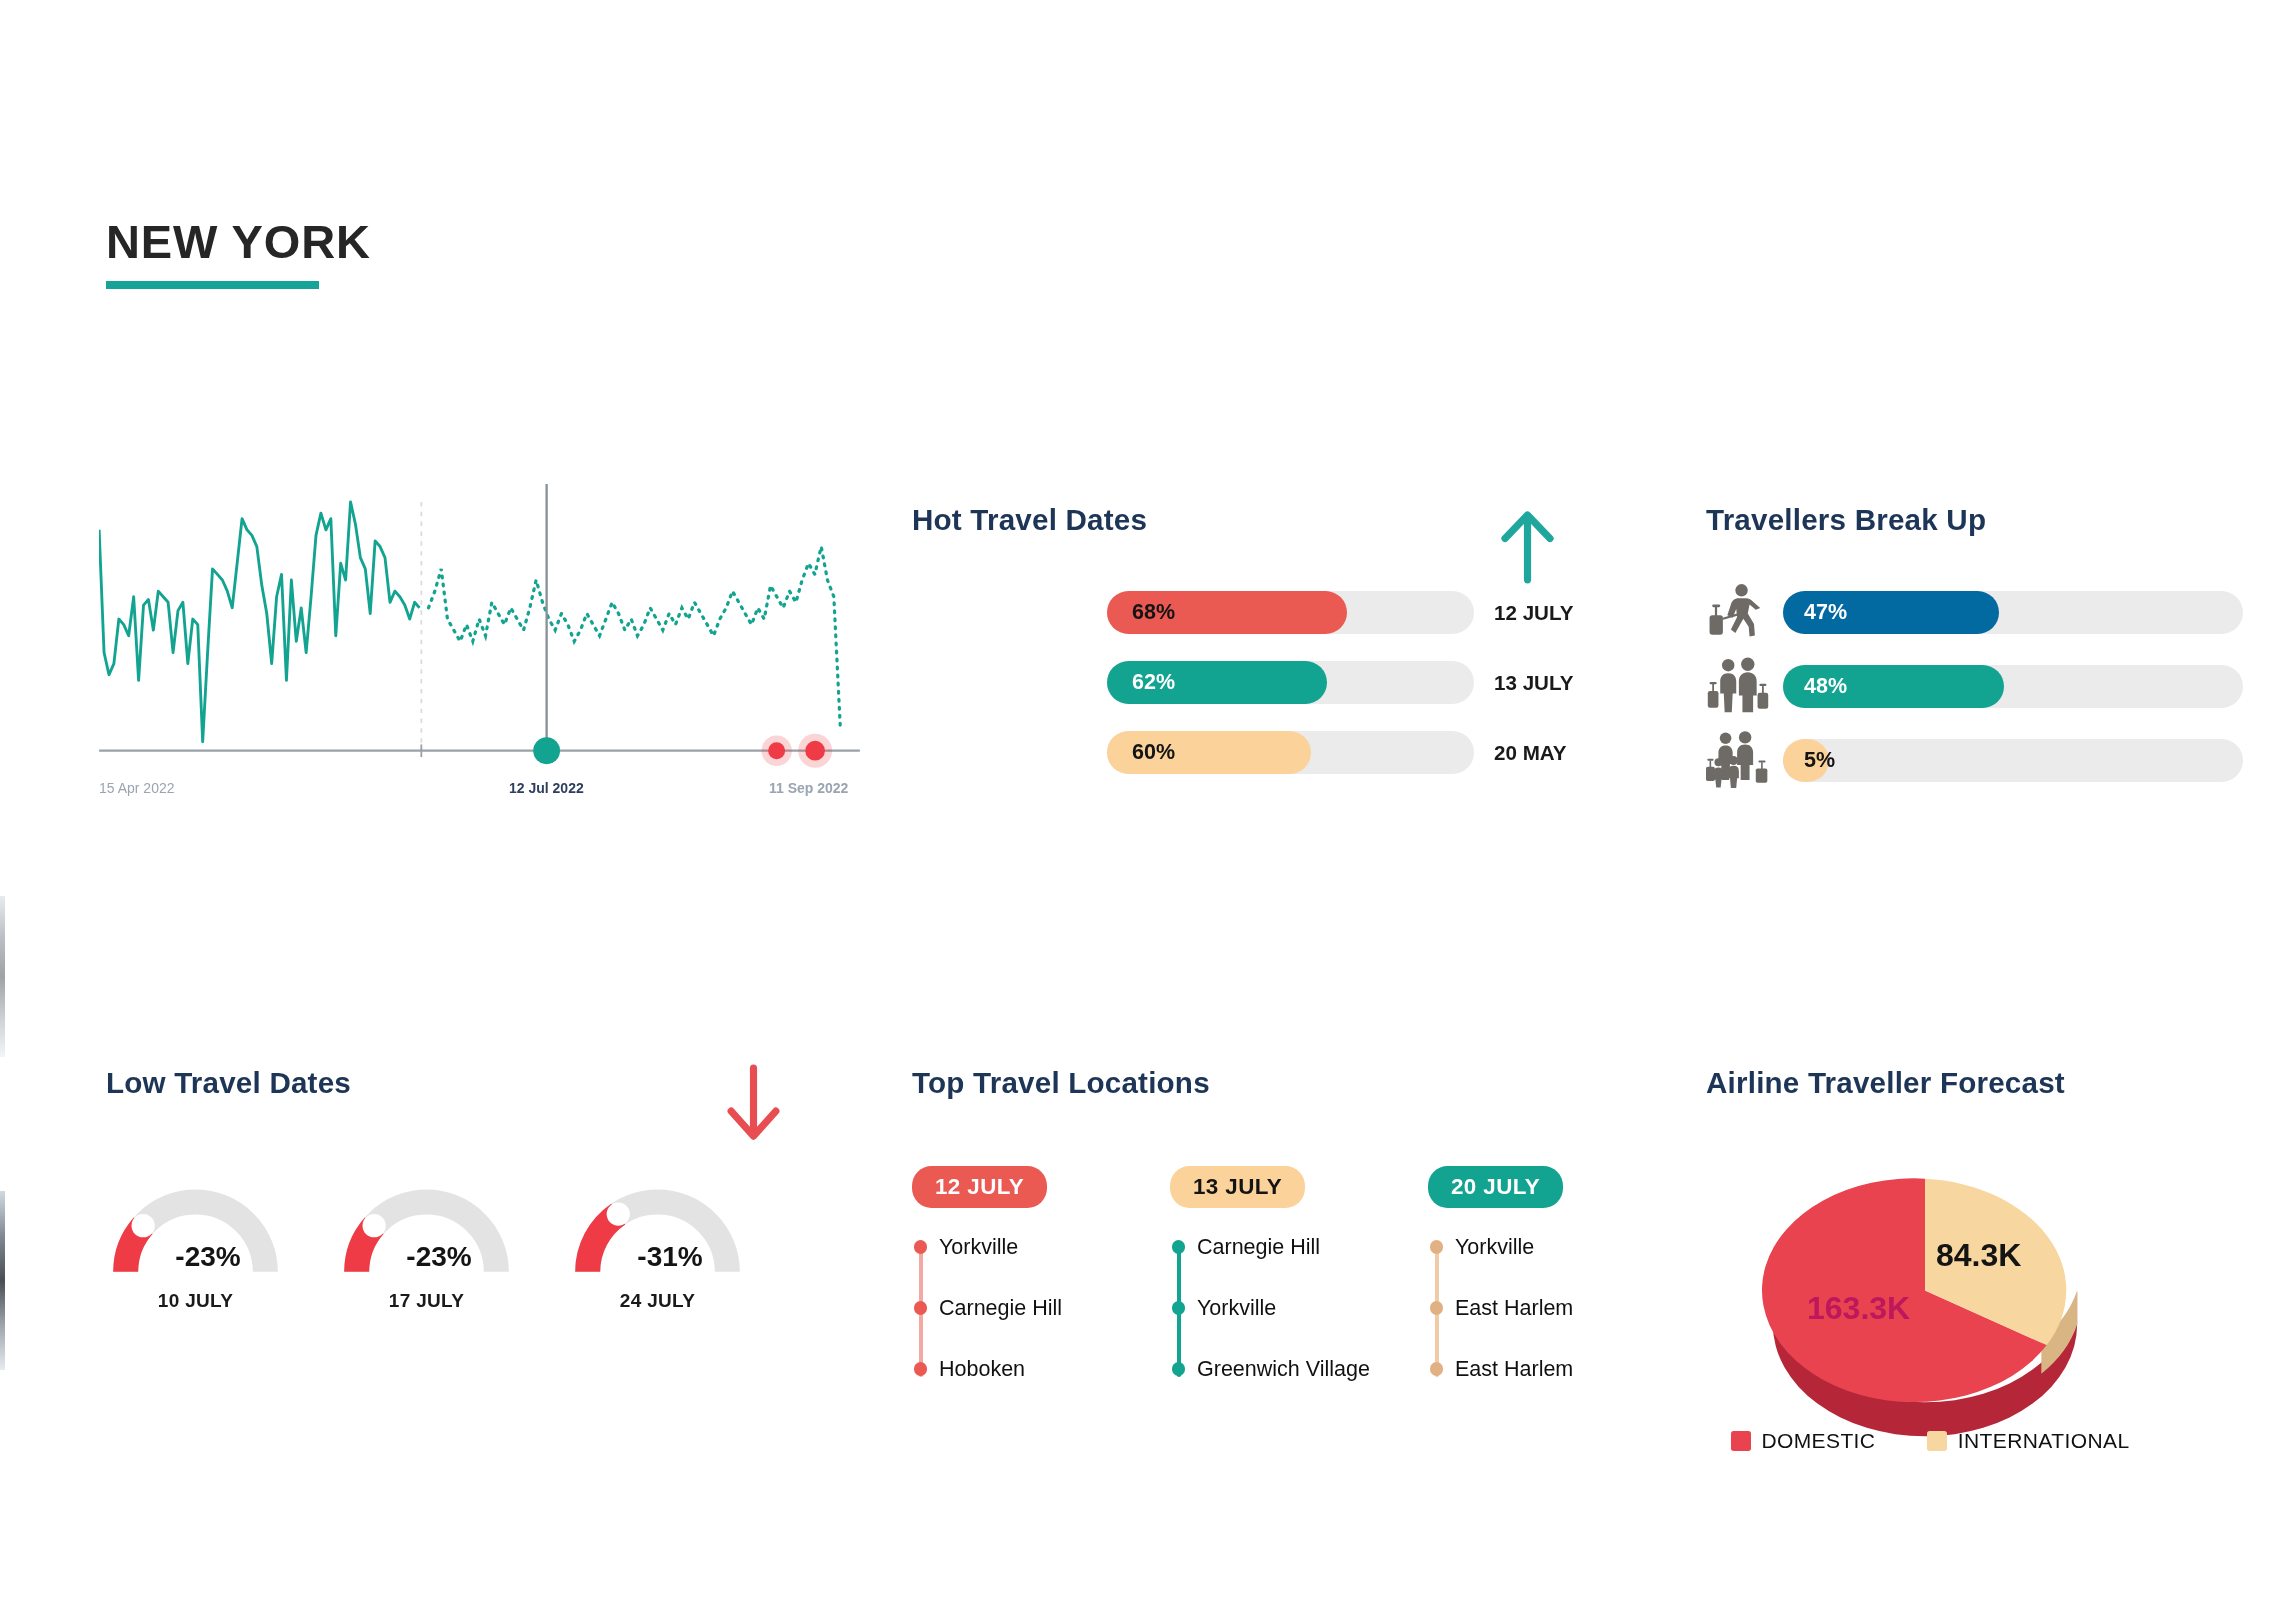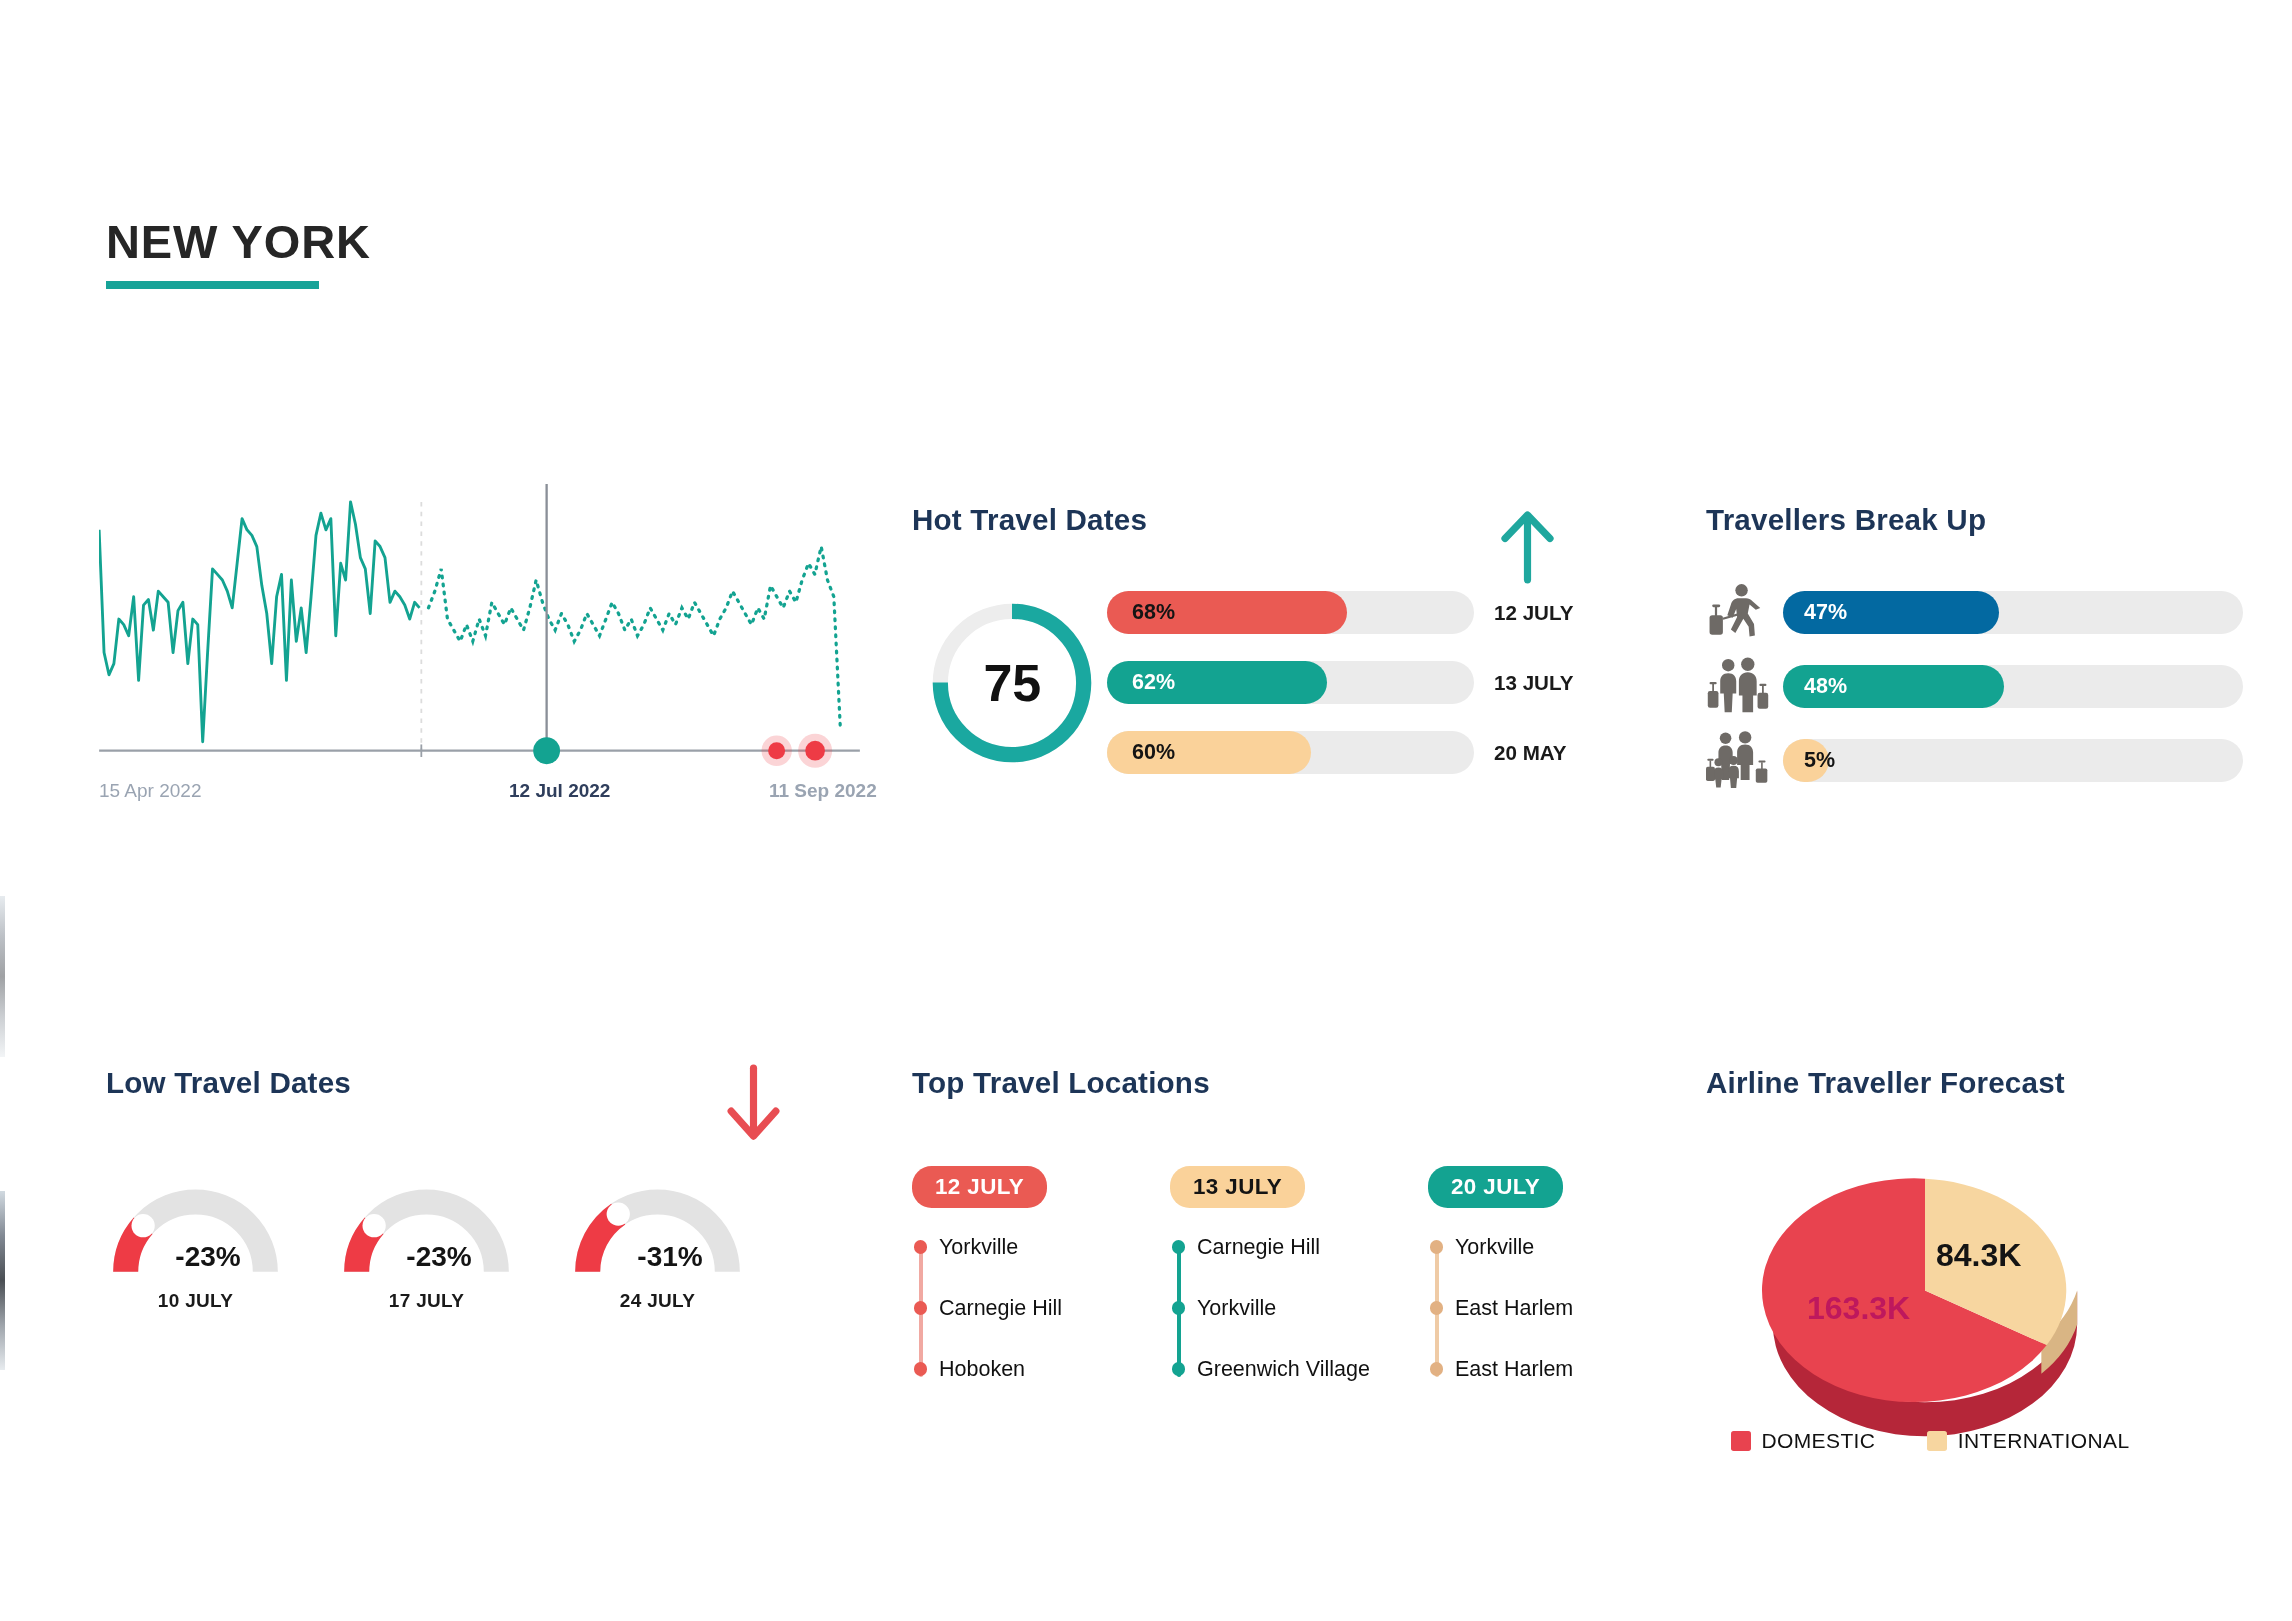--- a/index.html
+++ b/index.html
@@ -24,21 +24,21 @@
 
   
   .panel-title {
     font-size: 29.6px; font-weight: 700; color: #1d3557;
     letter-spacing: 0.2px; white-space: nowrap;
   }
 
   
   #timeline-panel { position: absolute; left: 99px; top: 484px; width: 761px; height: 385px; }
   #timeline-svg { position: absolute; left: 0; top: 0; }
-  .axis-label { position: absolute; font-size: 19px; color: #9aa4b2; white-space: nowrap; }
+  .axis-label { position: absolute; font-size: 14px; color: #9aa4b2; white-space: nowrap; }
   .axis-label.current { color: #2f3e5c; font-weight: 700; }
 
   
   #hot-panel { position: absolute; left: 912px; top: 503px; width: 708px; height: 304px; }
   #hot-title { position: absolute; left: 0; top: 0; }
   #hot-arrow { position: absolute; left: 1496px; top: 506px; }
   .donut-wrap { position: absolute; left: 14.3px; top: 94px; width: 172px; height: 172px; }
   .donut-value {
     position: absolute; left: 0; top: 0; width: 172px; height: 172px;
     display: flex; align-items: center; justify-content: center;
@@ -158,27 +158,20 @@
       <circle cx="800" cy="298" r="11" fill="#EE3B45"></circle>
     </svg>
     <div class="axis-label" style="left:0px; top:296px;">15 Apr 2022</div>
     <div class="axis-label current" style="left:410px; top:296px;">12 Jul 2022</div>
     <div class="axis-label" style="left:670px; top:296px;font-weight:bold;">11 Sep 2022</div>
   </div>
 
   <div id="hot-panel">
     <div id="hot-title" class="panel-title">Hot Travel Dates</div>
 
-    <div class="donut-wrap">
-      <svg width="172" height="172" viewBox="0 0 192 192">
-        <circle cx="96" cy="96" r="80" fill="none" stroke="#EDEDED" stroke-width="17"></circle>
-        <circle id="donut-arc" cx="96" cy="96" r="80" fill="none" stroke="#1AA8A0" stroke-width="17" stroke-linecap="butt" transform="rotate(-90 96 96)" stroke-dasharray="376.99111843077515 502.6548245743669"></circle>
-      </svg>
-      <div class="donut-value">75</div>
-    </div>
 
     <div class="bars">
       <div class="bar-row">
         <div class="bar-track"></div>
         <div class="bar-fill" style="width:240px;background:#EA5A53;">
           <span class="bar-pct" style="color:#141414;">68%</span>
         </div>
         <div class="bar-date">12 JULY</div>
       </div>
       <div class="bar-row">

